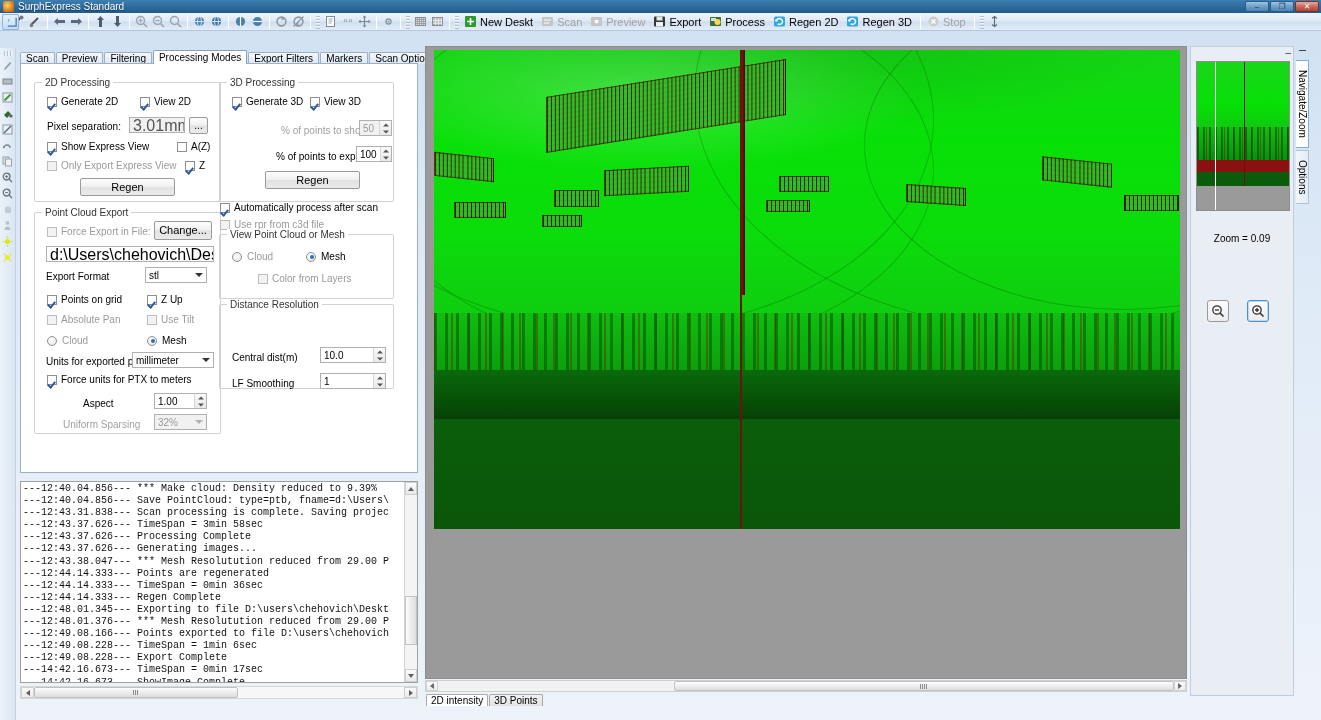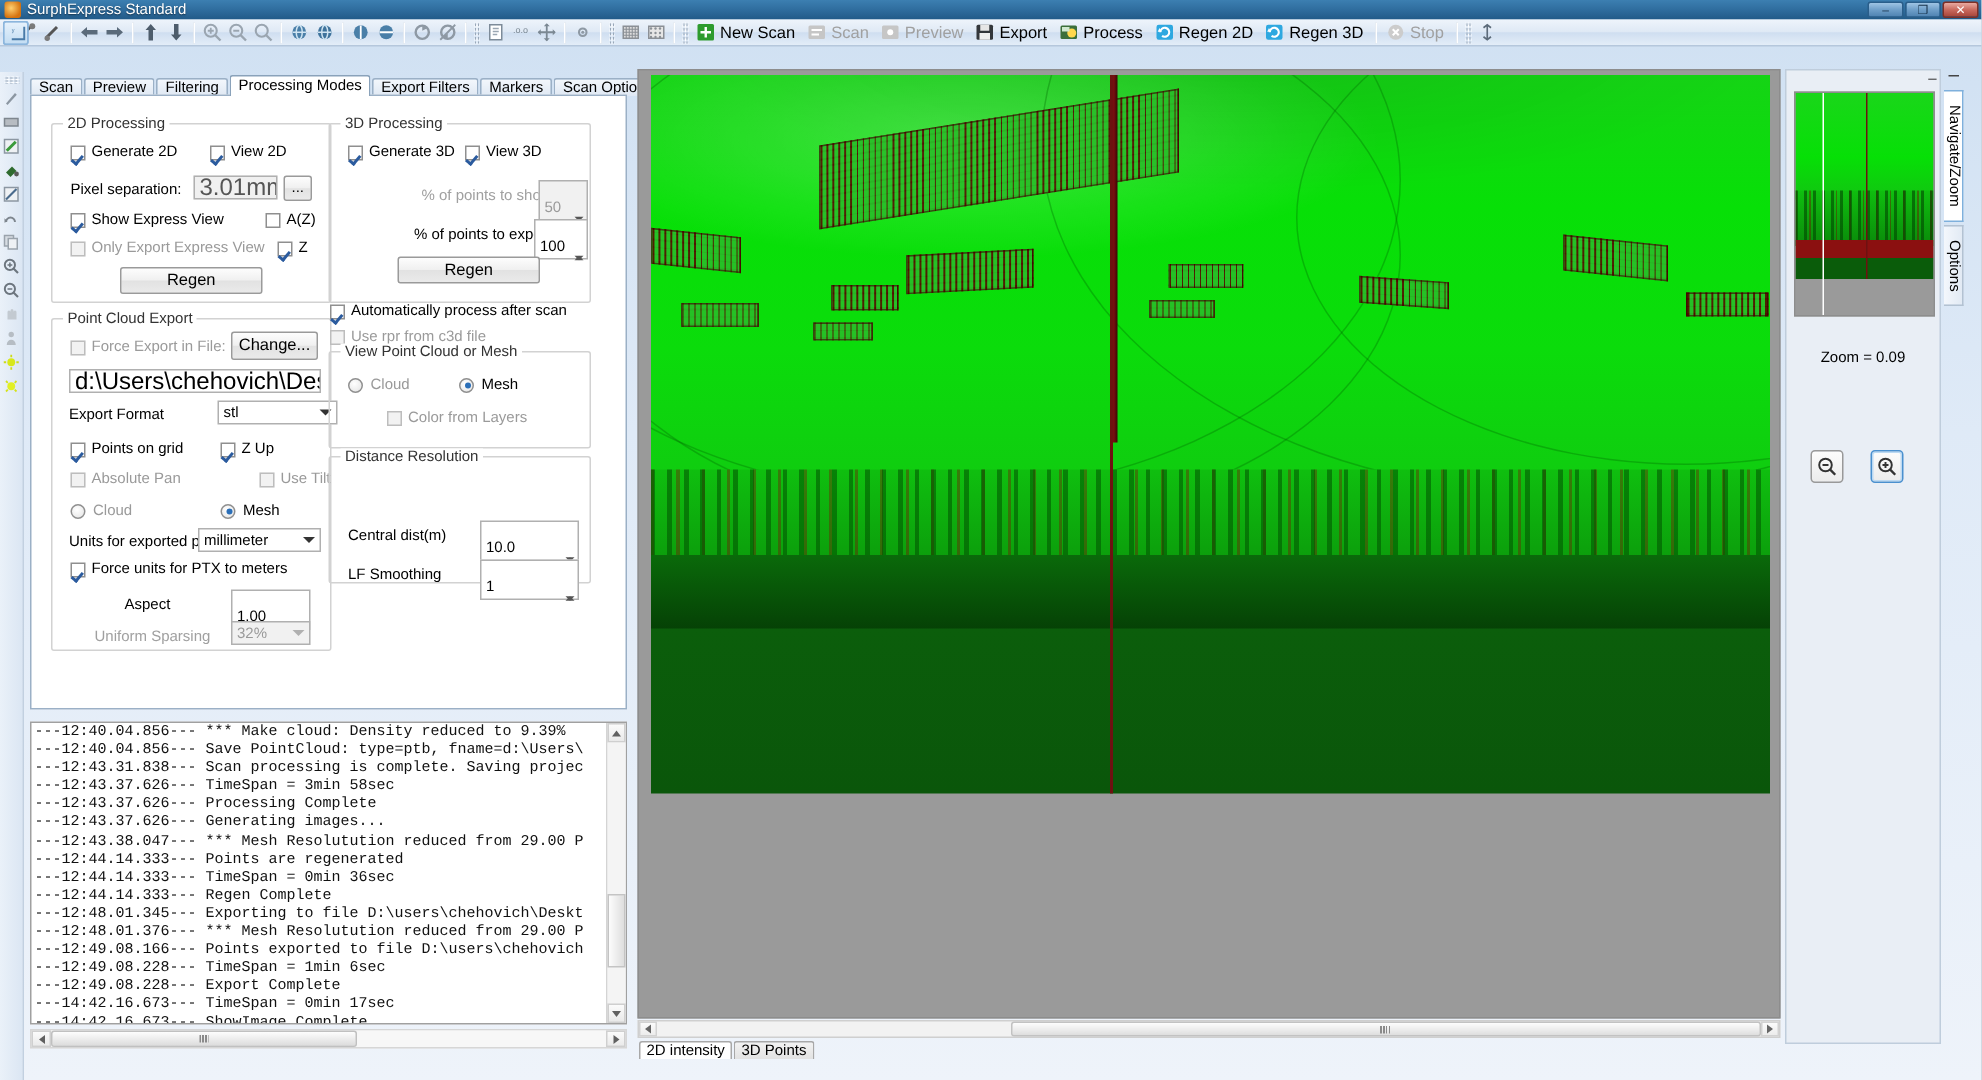--- a/index.html
+++ b/index.html
@@ -165,21 +165,21 @@
   .tfield.center { text-align:center; }
 
   .btn {
     position:absolute; border:1px solid #9a9a9a; border-radius:2px;
     background: linear-gradient(180deg,#fdfdfd 0%,#f0f0f0 48%,#e2e2e2 52%,#eaeaea 100%);
     font-size:11px; text-align:center; line-height:1; 
     display:flex; align-items:center; justify-content:center;
   }
   .btn.small { font-size:10px; }
 
-  .spin { position:absolute; display:flex; border:1px solid #b0b0b0; background:#fff; height:27px;align-items:flex-end;}
+  .spin { position:absolute; display:flex; border:1px solid #b0b0b0; background:#fff; height:16px;}
   .spin .sv { flex:1; font-size:10px; padding:1px 3px; line-height:13px; }
   .spin .sb {
     width:12px; border-left:1px solid #d6d6d6;
     background:linear-gradient(180deg,#fafafa,#e8e8e8);
     display:flex; flex-direction:column;
   }
   .spin .sb i { flex:1; position:relative; }
   .spin .sb i::after{
     content:""; position:absolute; left:50%; top:50%; transform:translate(-50%,-50%);
     border-left:3px solid transparent; border-right:3px solid transparent;
@@ -591,21 +591,21 @@
     <div class="tb-sep"></div>
     <div class="tb-grip"></div>
 
     <div class="tb-lbl">
       <span class="gi">
         <svg width="13" height="13" viewBox="0 0 13 13">
             <rect x="1" y="1" width="11" height="11" rx="1" fill="#2e9b2e"></rect>
             <path d="M6.5 3v7M3 6.5h7" stroke="#fff" stroke-width="1.6"></path>
           </svg>
       </span>
-      <span>New Scan</span>
+      <span>New Deskt</span>
     </div>
     <div class="tb-lbl disabled">
       <span class="gi">
         <svg width="13" height="13" viewBox="0 0 13 13">
             <rect x="1" y="2" width="11" height="9" rx="1" fill="#c6c6c6"></rect>
             <path d="M3 5h7M3 8h5" stroke="#fff" stroke-width="1.2"></path>
           </svg>
       </span>
       <span>Scan</span>
     </div>
@@ -821,37 +821,37 @@
 
     <div class="gbox" style="left:13px; top:148px; width:187px; height:222px;">
       <span class="glabel">Point Cloud Export</span>
       <div class="chk dis" style="left:12px; top:13px;">
         <span class="box"></span>
         <span>Force Export in File:</span>
       </div>
       <div class="btn" style="left:119px; top:8px; width:58px; height:19px;">Change...</div>
       <div class="tfield" style="left:11px; top:33px; width:168px;">d:\Users\chehovich\Desktop\atand2.c3d_2015_</div>
       <div class="lbl" style="left:11px; top:58px;">Export Format</div>
-      <div class="sel" style="left:110px; top:54px; width:80px;">
+      <div class="sel" style="left:110px; top:54px; width:62px;">
         <span>stl</span>
         <span class="arr"></span>
       </div>
       <div class="chk on" style="left:12px; top:81px;">
         <span class="box"></span>
         <span>Points on grid</span>
       </div>
       <div class="chk on" style="left:112px; top:81px;">
         <span class="box"></span>
         <span>Z Up</span>
       </div>
       <div class="chk dis" style="left:12px; top:101px;">
         <span class="box"></span>
         <span>Absolute Pan</span>
       </div>
-      <div class="chk dis" style="left:112px; top:101px;margin-left:26px;">
+      <div class="chk dis" style="left:112px; top:101px;">
         <span class="box"></span>
         <span>Use Tilt</span>
       </div>
       <div class="rad dis" style="left:12px; top:122px;">
         <span class="dot"></span>
         <span>Cloud</span>
       </div>
       <div class="rad on" style="left:112px; top:122px;">
         <span class="dot"></span>
         <span>Mesh</span>

